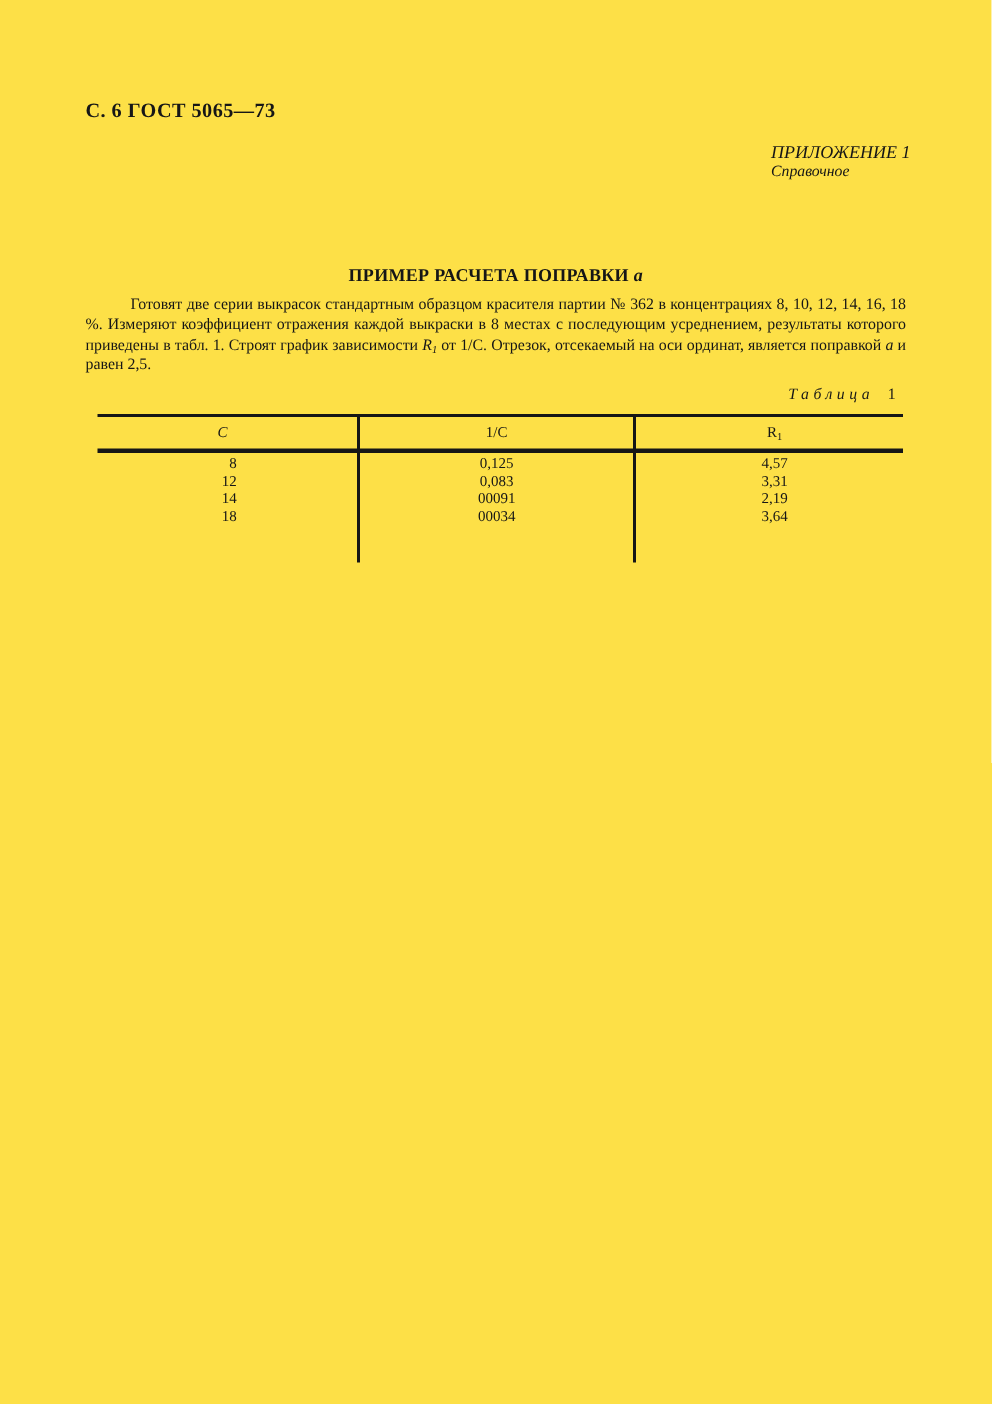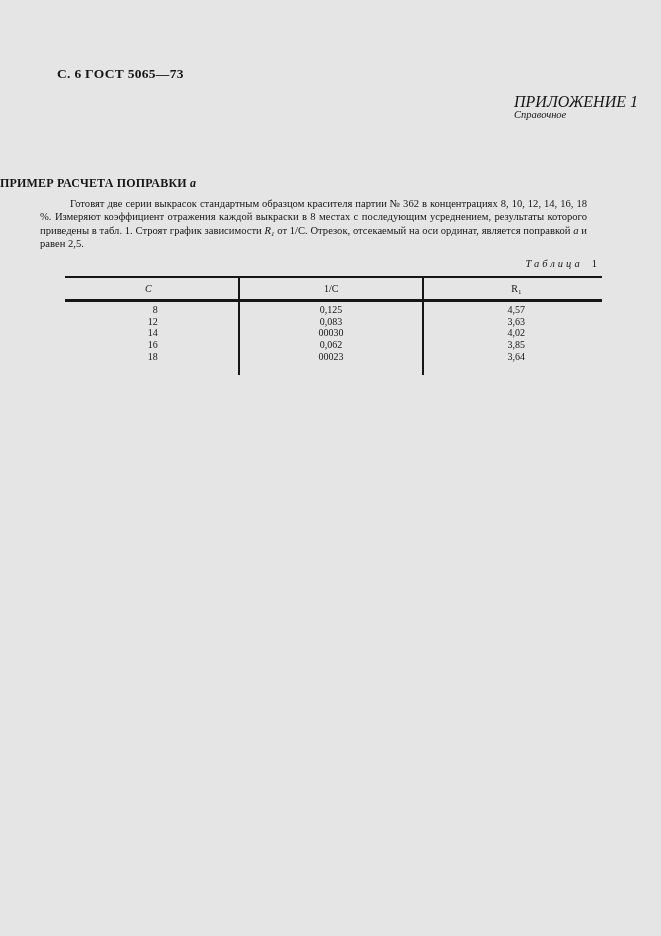--- a/index.html
+++ b/index.html
@@ -4,56 +4,57 @@
 <style>
   html, body {
     margin: 0;
     padding: 0;
     background: #ffffff;
   }
   .page {
     position: relative;
     width: 661px;
     height: 936px;
-    background: #e5e5e5;
+    background: #fde047;
     font-family: "Liberation Serif", serif;
     color: #161616;
     overflow: hidden;
   }
   .page-header {
     position: absolute;
     left: 57px;
     top: 66px;
     font-size: 13.5px;
     font-weight: bold;
     letter-spacing: 0.3px;
     white-space: nowrap;
   }
   .appendix {
     position: absolute;
     left: 514px;
     top: 95px;
     font-style: italic;
     line-height: 13px;
   }
-  .appendix-title { font-size: 16px; }
+  .appendix-title { font-size: 12px; }
   .appendix-subtitle { font-size: 10.5px; font-family: Liberation Serif, serif; }
   .section-title {
     position: absolute;
     left: 0;
     top: 176px;
     width: 661px;
+    text-align: center;
     font-size: 12px;
     font-weight: bold;
     letter-spacing: 0.2px;
   }
   .section-title .sym { font-style: italic; }
   .body-paragraph {
     position: absolute;
-    left: 40px;
+    left: 57px;
     top: 197px;
     width: 547px;
     margin: 0;
     font-size: 10.6px;
     line-height: 13.4px;
     text-align: justify;
     text-indent: 30px;
   }
   .body-paragraph .r-sym { font-style: italic; }
   .body-paragraph .a-sym { font-style: italic; }
@@ -141,35 +142,30 @@
     <div class="thick-rule"></div>
     <div class="tbody">
       <div class="row">
         <div class="cell c1"><span class="num">8</span></div>
         <div class="cell c2">0,125</div>
         <div class="cell c3">4,57</div>
       </div>
       <div class="row">
         <div class="cell c1"><span class="num">12</span></div>
         <div class="cell c2">0,083</div>
-        <div class="cell c3">3,63</div>
+        <div class="cell c3">3,31</div>
       </div>
       <div class="row">
         <div class="cell c1"><span class="num">14</span></div>
-        <div class="cell c2">00030</div>
-        <div class="cell c3">4,02</div>
-      </div>
-      <div class="row">
-        <div class="cell c1"><span class="num">16</span></div>
-        <div class="cell c2">0,062</div>
-        <div class="cell c3">3,85</div>
+        <div class="cell c2">00091</div>
+        <div class="cell c3">2,19</div>
       </div>
       <div class="row">
         <div class="cell c1"><span class="num">18</span></div>
-        <div class="cell c2">00023</div>
+        <div class="cell c2">00034</div>
         <div class="cell c3">3,64</div>
       </div>
     </div>
     <div class="vline v1"></div>
     <div class="vline v2"></div>
   </div>
 
 </div>
 
 </body></html>

